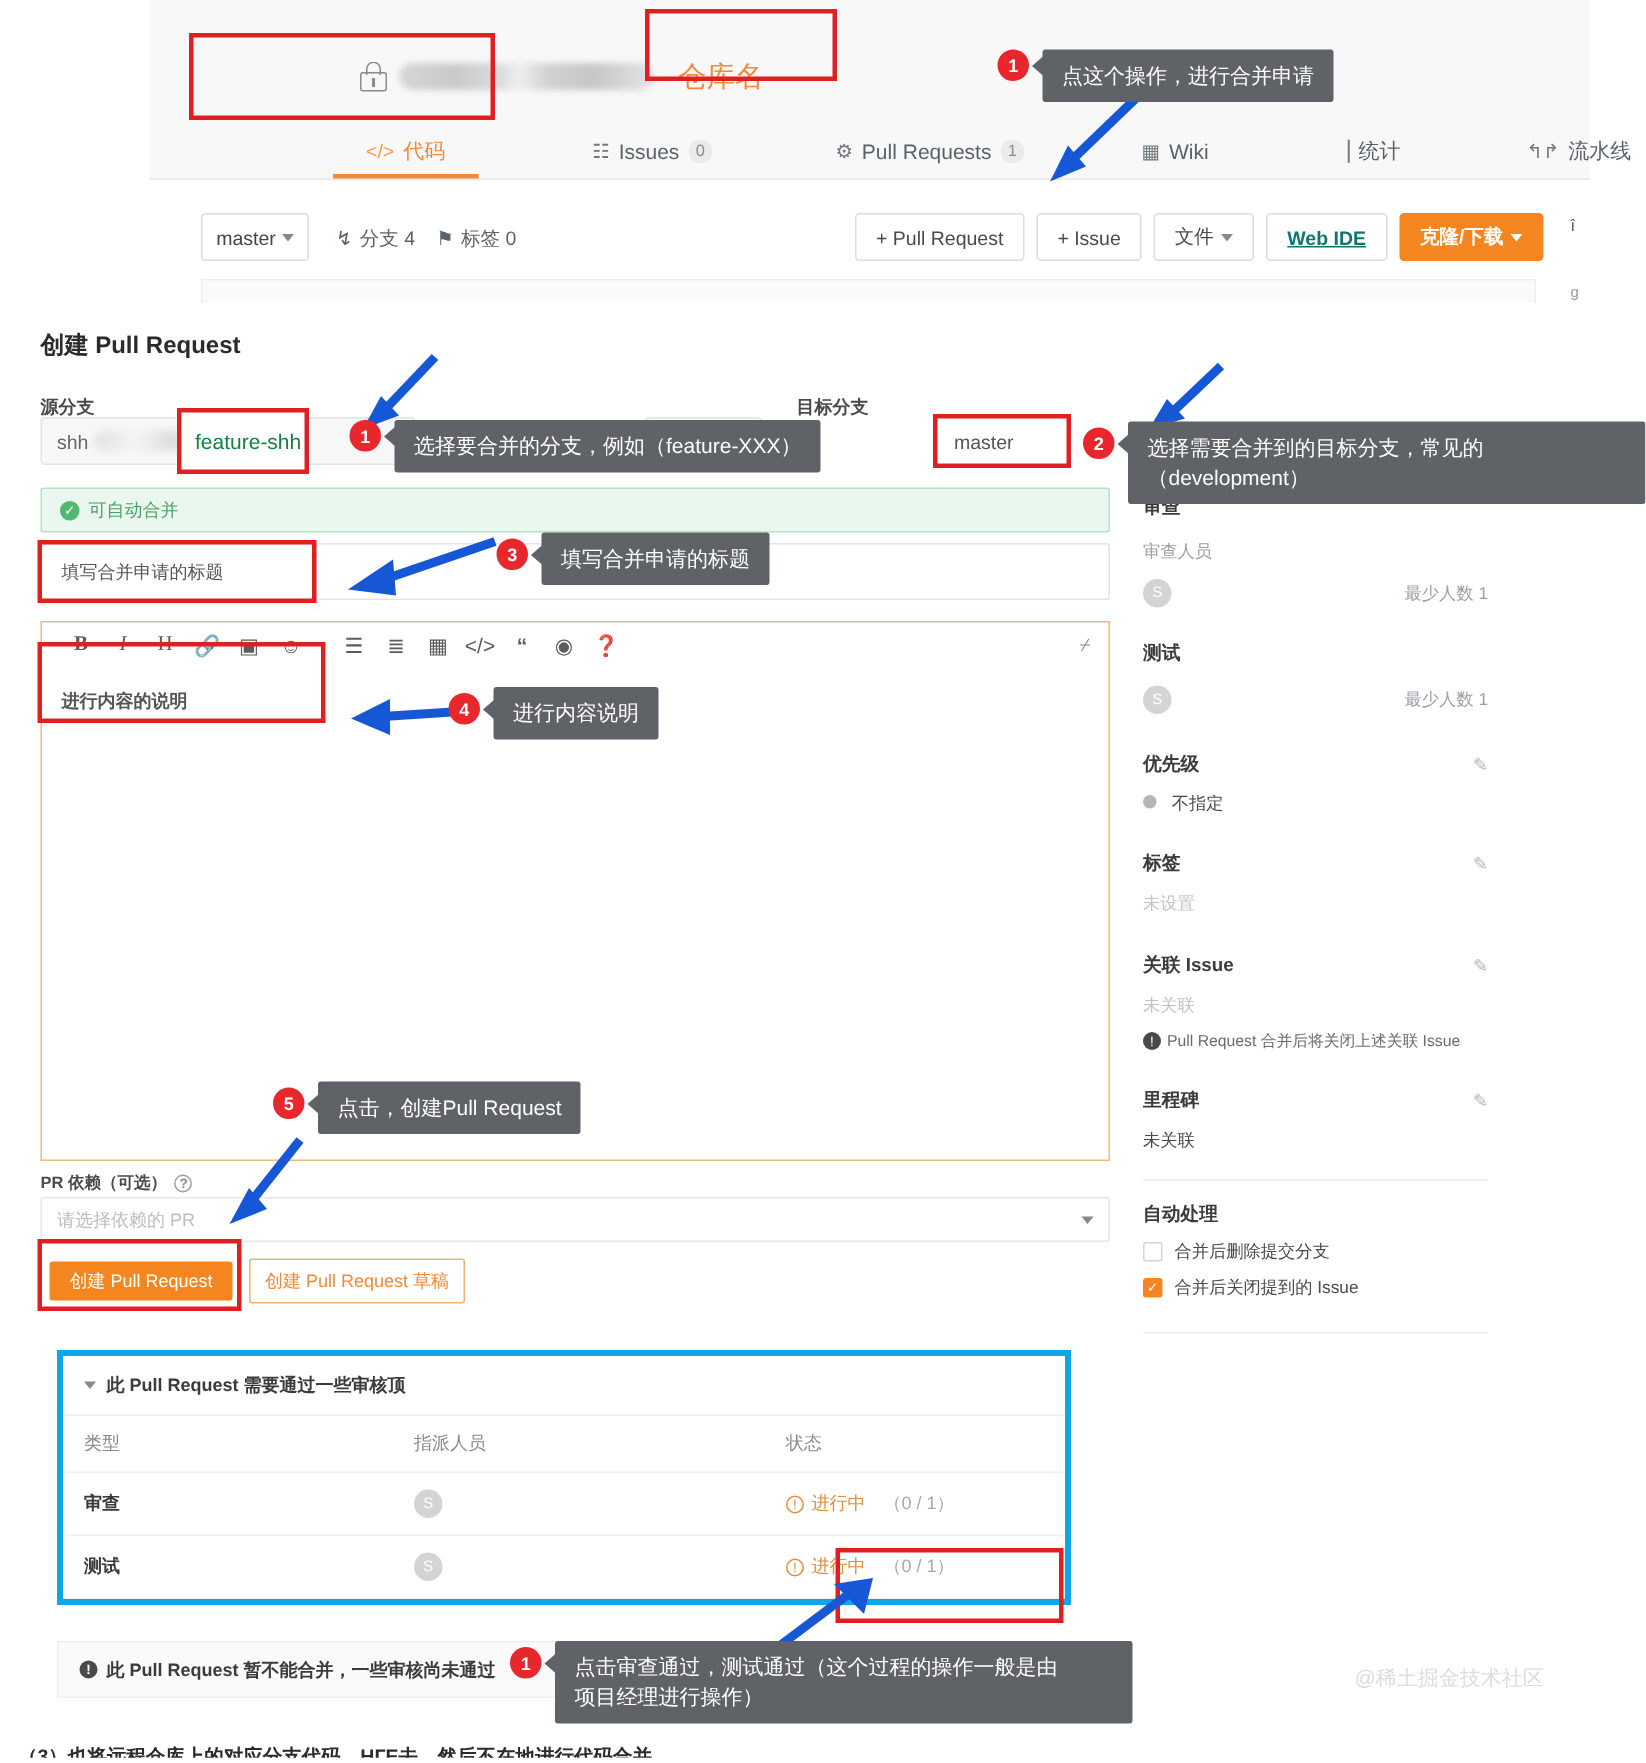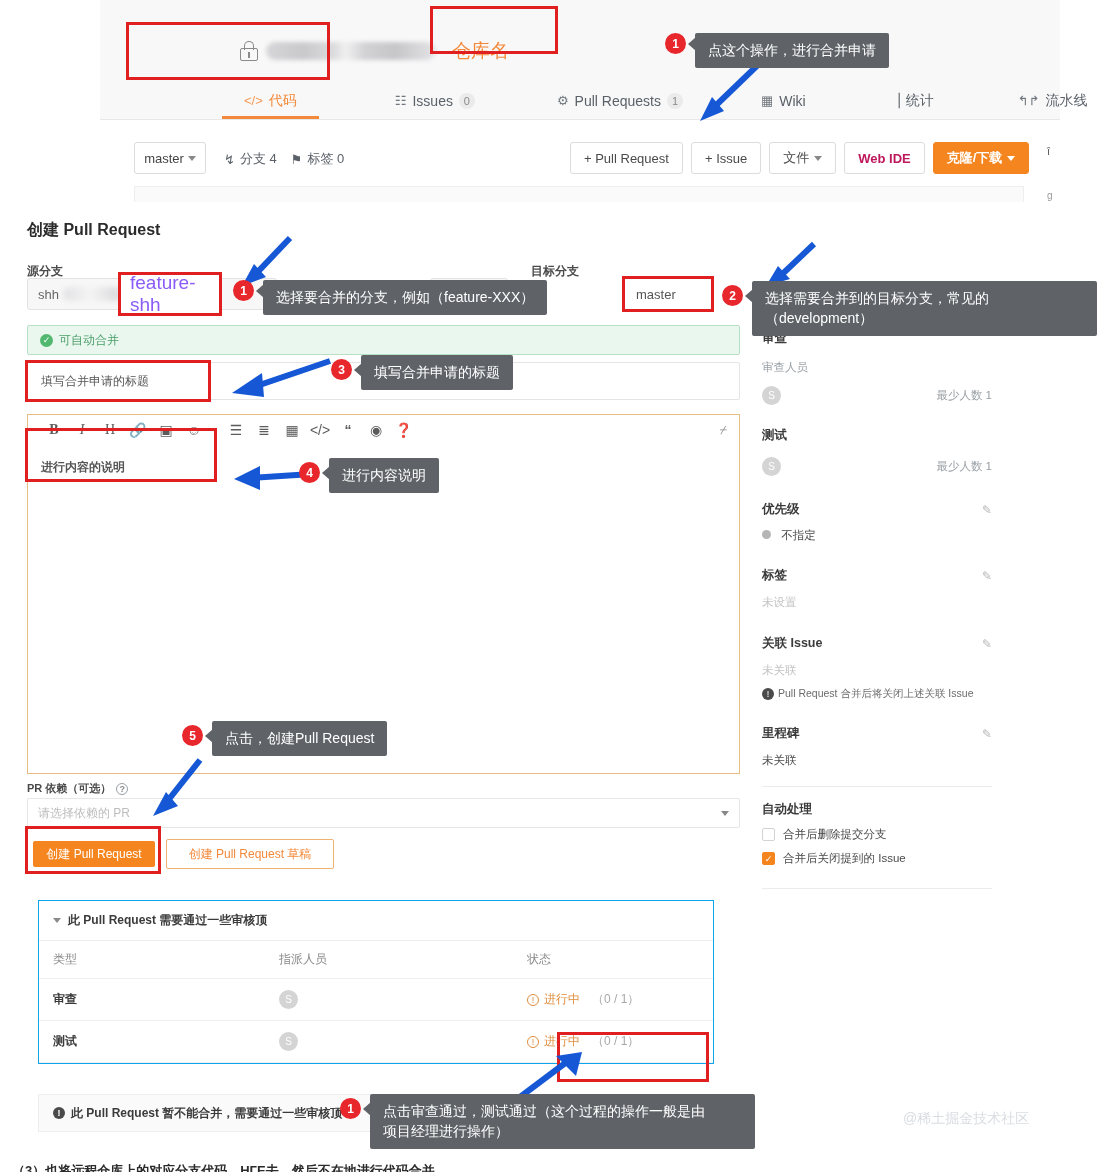--- a/index.html
+++ b/index.html
@@ -60,21 +60,21 @@
   }
   .caret { width:0; height:0; border-left:4px solid transparent; border-right:4px solid transparent; border-top:5px solid #888; }
   #branch-meta { position:absolute; left:90px; top:22px; display:flex; gap:14px; color:#5a6169; font-size:13px; align-items:center; }
   #branch-meta .mi { display:flex; align-items:center; gap:5px; }
 
   #toolbar-right { position:absolute; left:436px; top:14px; display:flex; gap:8px; align-items:center; }
   .tbtn {
     height:32px; padding:0 13px; border:1px solid #dcdcdc; background:#fff; border-radius:3px;
     display:flex; align-items:center; gap:5px; font-size:13px; color:#4a4a4a; white-space:nowrap;
   }
-  .tbtn.strong { font-weight:bold; color:#be185d; }
+  .tbtn.strong { font-weight:bold; color:#0f766e;text-decoration:underline; }
   .tbtn.primary { background:#f5861f; border-color:#f5861f; color:#fff; font-weight:bold; }
   #pr-btn-highlight { position:absolute; left:430px; top:6px; width:128px; height:48px; border:3px solid #e02020; }
 
   #panel-edge { position:absolute; left:134px; top:186px; width:890px; height:16px; background:#fafafa; border:1px solid #eee; border-bottom:none; }
 
   
   #create-title { position:absolute; left:27px; top:220px; font-size:16px; font-weight:bold; color:#2b2b2b; }
 
   .field-label { position:absolute; font-size:12px; font-weight:bold; color:#4a4a4a; }
   #lbl-source { left:27px; top:263px; }
@@ -82,23 +82,23 @@
 
   #src-branch-box {
     position:absolute; left:27px; top:278px; width:250px; height:32px;
     border:1px solid #e3e3e3; background:#f7f7f7; border-radius:3px;
     display:flex; align-items:center; padding:0 10px; font-size:13px; color:#666; gap:4px;
   }
   #src-blur { width:92px; height:14px; border-radius:7px;
     background:linear-gradient(90deg,#e2e2e4,#f4f4f5 30%,#dedee0 55%,#f2f2f3 80%,#e0e0e2);
     filter:blur(2.4px); }
   #src-feature {
-    position:absolute; left:118px; top:272px; width:104px; height:44px;
+    position:absolute; left:118px; top:272px; width:88px; height:44px;
     background:#fff; border:3px solid #e02020;
-    display:flex; align-items:center; padding-left:9px; font-size:19px; color:#8b5cf6;
+    display:flex; align-items:center; padding-left:9px; font-size:14px; color:#15803d;
   }
   #target-mid {
     position:absolute; left:430px; top:278px; height:32px;
     display:flex; align-items:center; gap:4px; font-size:13px; color:#666;
   }
   #target-mid .tbox { background:#f7f7f7; border:1px solid #e3e3e3; border-radius:3px; height:32px; display:flex; align-items:center; padding:0 8px; gap:5px; }
   #target-master {
     position:absolute; left:622px; top:276px; width:92px; height:36px;
     background:#fff; border:3px solid #e02020;
     display:flex; align-items:center; padding-left:11px; font-size:13px; color:#555;
@@ -141,29 +141,29 @@
   #pr-dep-label { position:absolute; left:27px; top:781px; font-size:11px; font-weight:bold; color:#4a4a4a; display:flex; align-items:center; gap:5px; }
   .q-circle { width:12px; height:12px; border-radius:50%; border:1px solid #9aa0a6; color:#8a8a8a; font-size:9px; display:flex; align-items:center; justify-content:center; }
   #pr-dep-select {
     position:absolute; left:27px; top:798px; width:713px; height:30px;
     border:1px solid #e6e6e6; background:#fff; border-radius:2px;
     display:flex; align-items:center; justify-content:space-between; padding:0 10px;
     font-size:12px; color:#bdbdbd;
   }
   #btn-create { position:absolute; left:33px; top:841px; width:122px; height:26px;
     background:#f5861f; color:#fff; font-size:12px; display:flex; align-items:center; justify-content:center; border-radius:2px; }
-  #btn-draft { position:absolute; left:166px; top:839px; width:168px; height:30px;
+  #btn-draft { position:absolute; left:166px; top:839px; width:144px; height:30px;
     background:#fff; color:#f3893a; border:1px solid #f0b271; font-size:12px;
     display:flex; align-items:center; justify-content:center; border-radius:2px; }
   #create-highlight { position:absolute; left:25px; top:826px; width:136px; height:48px; border:3px solid #e02020; }
 
   
   #review-card {
     position:absolute; left:38px; top:900px; width:676px;
-    border:1px solid #0ea5e9; background:#fff;
+    border:4px solid #0ea5e9; background:#fff;
   }
   #review-head { height:40px; display:flex; align-items:center; gap:7px; padding-left:14px; border-bottom:1px solid #eee;
     font-size:12px; font-weight:bold; color:#3b3b3b; }
   .tri-down { width:0; height:0; border-left:4px solid transparent; border-right:4px solid transparent; border-top:5px solid #8a8a8a; }
   table.rt { width:100%; border-collapse:collapse; }
   table.rt th { text-align:left; font-weight:normal; font-size:12px; color:#8a8a8a; padding:10px 0 10px 14px; border-bottom:1px solid #f0f0f0; }
   table.rt td { font-size:12px; color:#3b3b3b; padding:11px 0 11px 14px; border-bottom:1px solid #f0f0f0; vertical-align:middle; }
   table.rt td.type { font-weight:bold; }
   .col-assignee { width:248px; } .col-status { width:200px; }
   .avatar-s { width:19px; height:19px; border-radius:50%; background:#d4d4d4; color:#fff; font-size:10px;
@@ -408,21 +408,21 @@
           </span>
         </td>
       </tr>
     </tbody>
   </table>
 </div>
 <div id="pass-highlight"></div>
 
 <div id="cannot-merge">
   <span class="info-dot">!</span>
-  <span>此 Pull Request 暂不能合并，需要通过一些审核顶</span>
+  <span>此 Pull Request 暂不能合并，一些审核尚未通过</span>
 </div>
 
 <div id="bottom-cut">（3）也将远程仓库上的对应分支代码，НГЕ去，然后不在地进行代码合并</div>
 
 <div id="sidebar">
   <div class="sb-h">审查</div>
   <div class="sb-sub" style="margin-top:13px">审查人员</div>
   <div class="sb-row" style="margin-top:11px">
     <span class="avatar-s">S</span>
     <span class="sb-min">最少人数 1</span>

